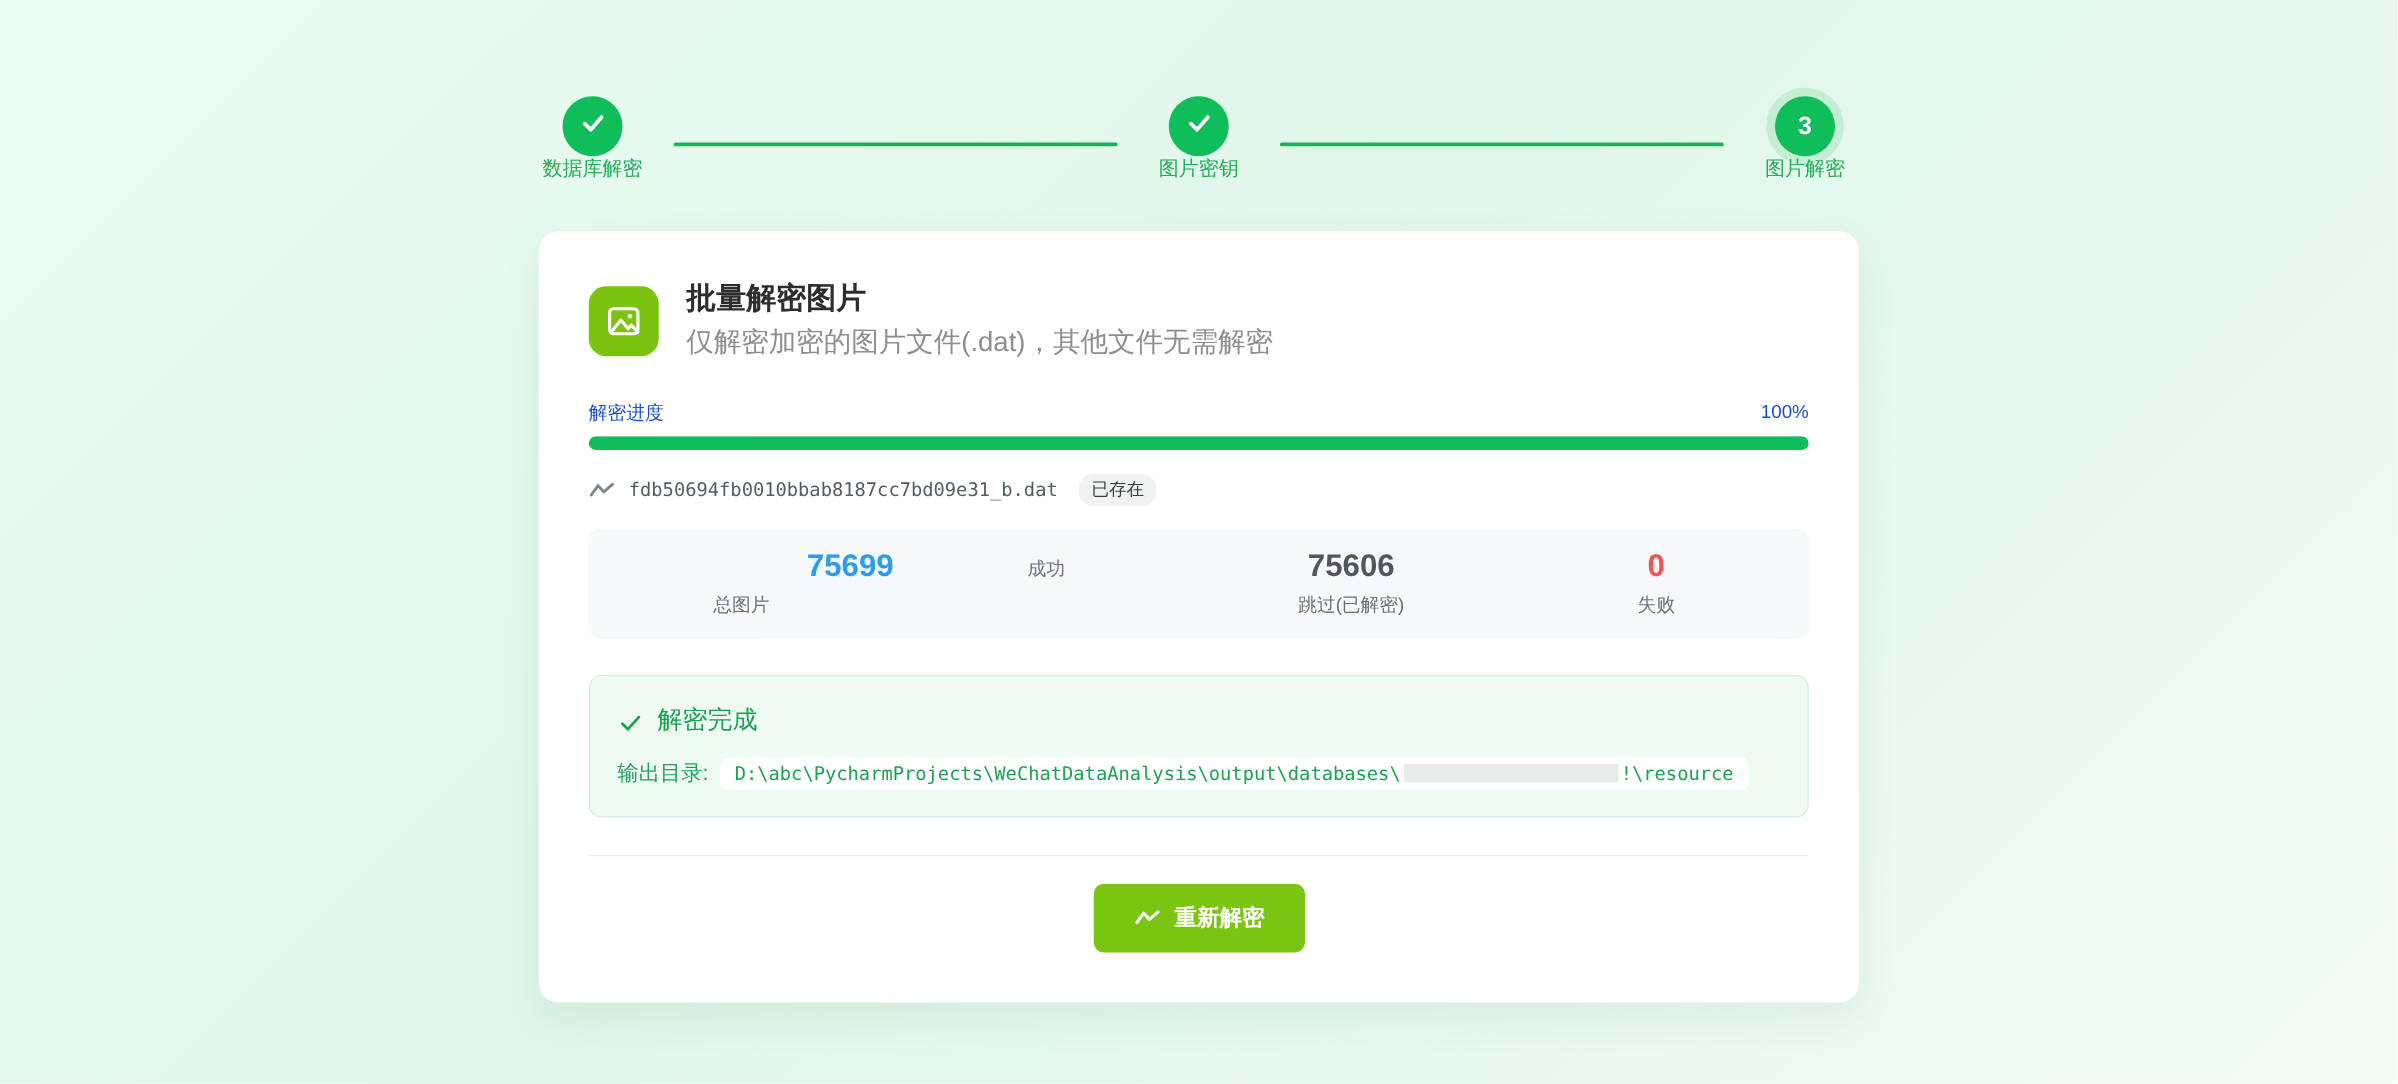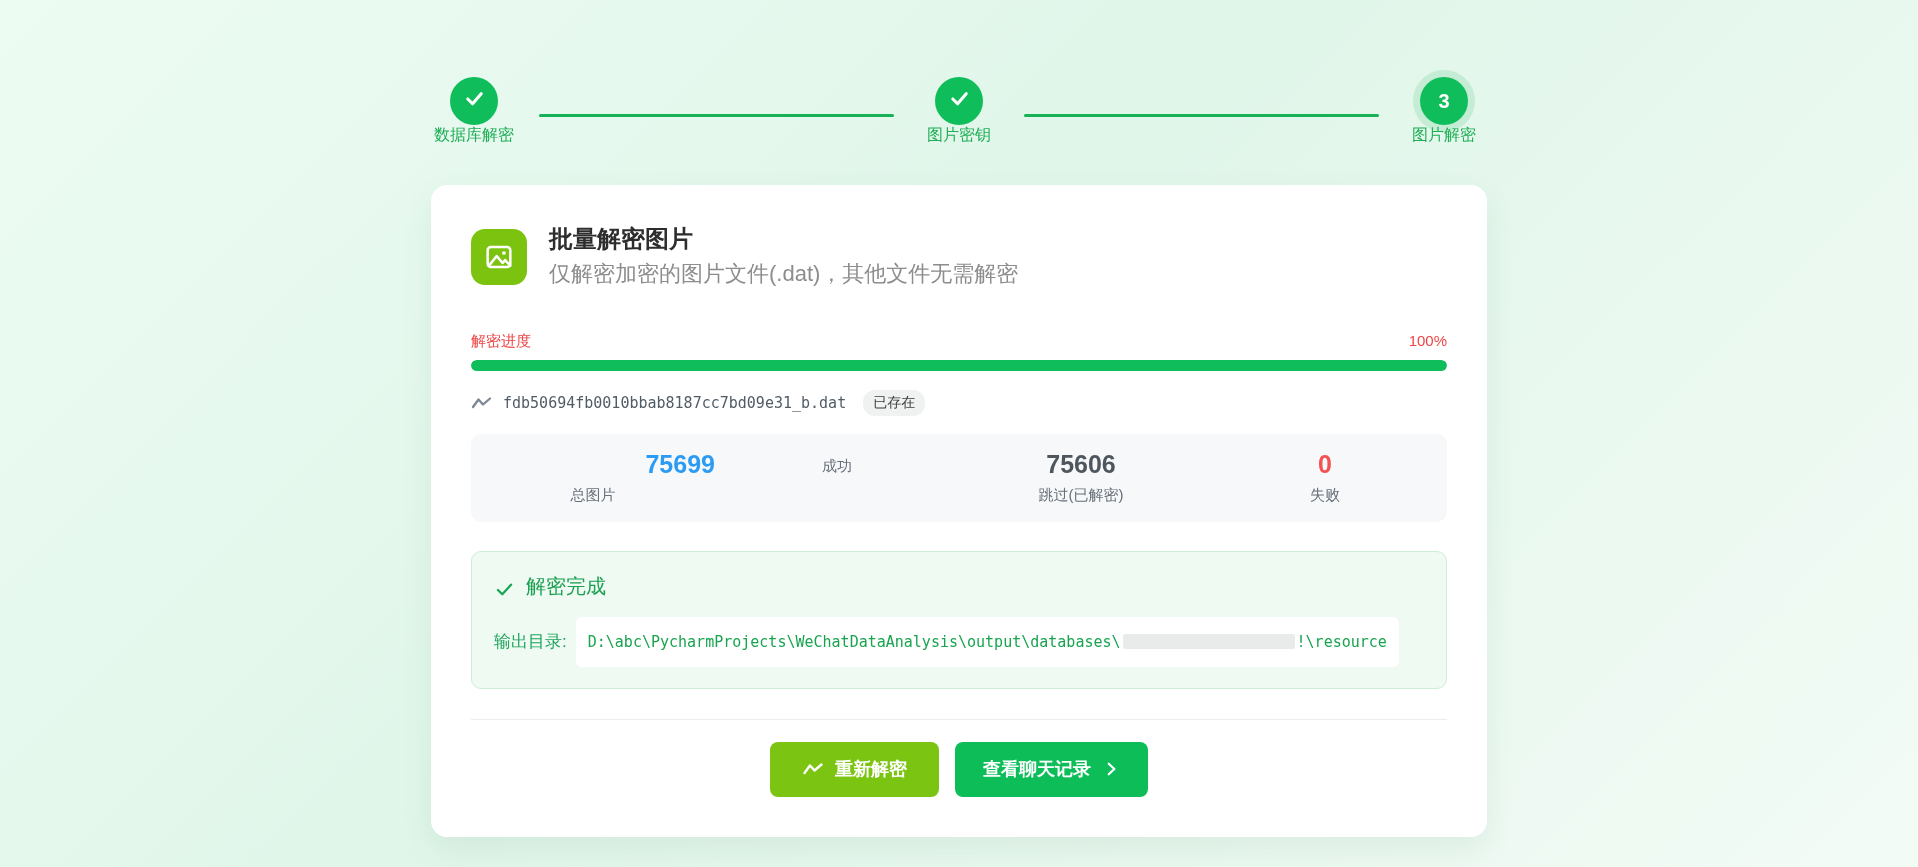--- a/index.html
+++ b/index.html
@@ -32,40 +32,40 @@
     padding:40px;
   }
   .card-header { display:flex; align-items:center; gap:22px; }
   .app-icon {
     width:56px; height:56px; border-radius:14px; background:#7cc30f;
     display:flex; align-items:center; justify-content:center; flex:0 0 auto;
   }
   .h-title { font-size:24px; font-weight:bold; color:#2d2d2d; line-height:1.2;font-family:Liberation Serif, serif; }
   .h-sub { font-size:22px; color:#8d8d8d; margin-top:5px; }
 
-  .progress-head { margin-top:43px; display:flex; justify-content:space-between; font-size:15px; color:#ef4444; }
+  .progress-head { margin-top:32px; display:flex; justify-content:space-between; font-size:15px; color:#1d4ed8; }
   .progress-track { margin-top:9px; height:11px; border-radius:6px; background:#ebeeee; overflow:hidden; }
   .progress-fill { height:100%; border-radius:6px; background:#0fbd5a; }
 
   .file-row { margin-top:19px; display:flex; align-items:center; gap:11px; }
   .file-name { font-family:"DejaVu Sans Mono","Liberation Mono",monospace; font-size:15px; color:#525c66; }
   .file-badge { margin-left:6px; background:#f0f1f1; color:#3c3c3c; font-size:14px; padding:4px 10px; border-radius:12px; }
 
   .stats { margin-top:18px; background:#f6f8fa; border-radius:10px; display:flex; padding:16px 0 17px; }
   .stat { flex:1; text-align:center; }
   .stat-value { font-size:25px; font-weight:bold; }
   .stat-label { margin-top:7px; font-size:15px; color:#68707a; }
 
   .result-panel { margin-top:29px; background:#eefaf2; border:1px solid #cfeeda; border-radius:10px; padding:21px 22px; }
   .result-head { display:flex; align-items:flex-end; gap:11px; }
   .result-status { font-size:20px; color:#1ba052; font-weight:500; }
   .result-path-row { margin-top:17px; display:flex; align-items:center; gap:9px; }
   .output-label { font-size:17px; color:#1fa45c; white-space:nowrap; }
   .path-box {
-    background:#fff; border-radius:6px; padding:16px 12px;
+    background:#fff; border-radius:6px; padding:4px 12px;
     font-family:"DejaVu Sans Mono","Liberation Mono",monospace;
     font-size:15px; color:#18a44f; display:flex; align-items:center;
   }
   .redacted { display:inline-block; width:172px; height:15px; background:#e8ebe9; border-radius:2px; margin:0 2px; }
 
   .divider { margin-top:30px; height:1px; background:#ececec; }
 
   .actions { margin-top:22px; display:flex; justify-content:center; gap:16px; }
   .btn {
     height:55px; border:none; border-radius:8px; cursor:pointer;
@@ -187,24 +187,16 @@
 
     <div class="actions">
       <button class="btn btn-redo">
         <span style="display:flex;">
           <svg width="22" height="18" viewBox="0 0 21 18" fill="none" stroke="#fff" stroke-width="2.4" stroke-linecap="round" stroke-linejoin="round">
               <polyline points="2 13 7.5 5.5 12 10.5 19 4.5"></polyline>
             </svg>
         </span>
         <span>重新解密</span>
       </button>
-      <button class="btn btn-view">
-        <span>查看聊天记录</span>
-        <span style="display:flex;">
-          <svg width="18" height="18" viewBox="0 0 24 24" fill="none" stroke="#fff" stroke-width="3" stroke-linecap="round" stroke-linejoin="round">
-              <polyline points="9 5 16.5 12 9 19"></polyline>
-            </svg>
-        </span>
-      </button>
     </div>
 
   </div>
 </div>
 
 </body></html>

